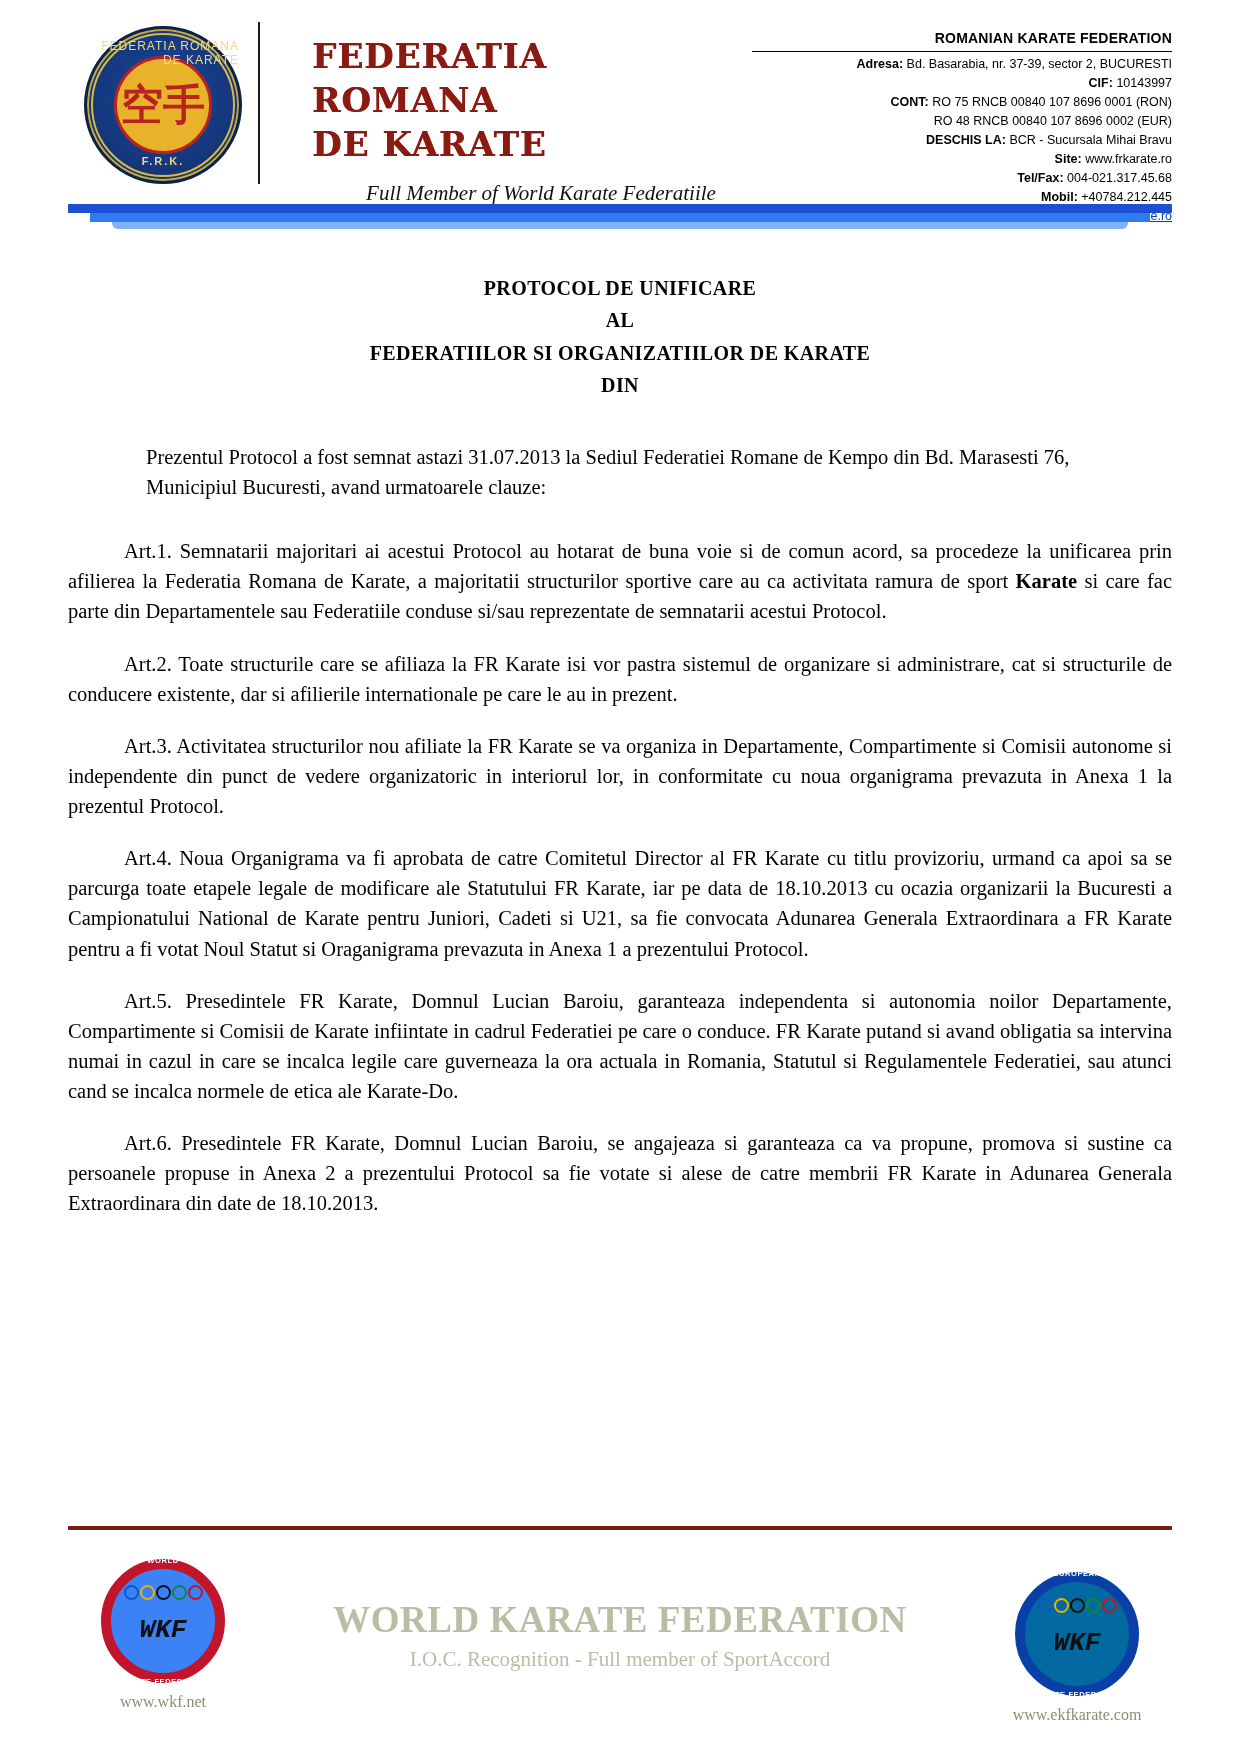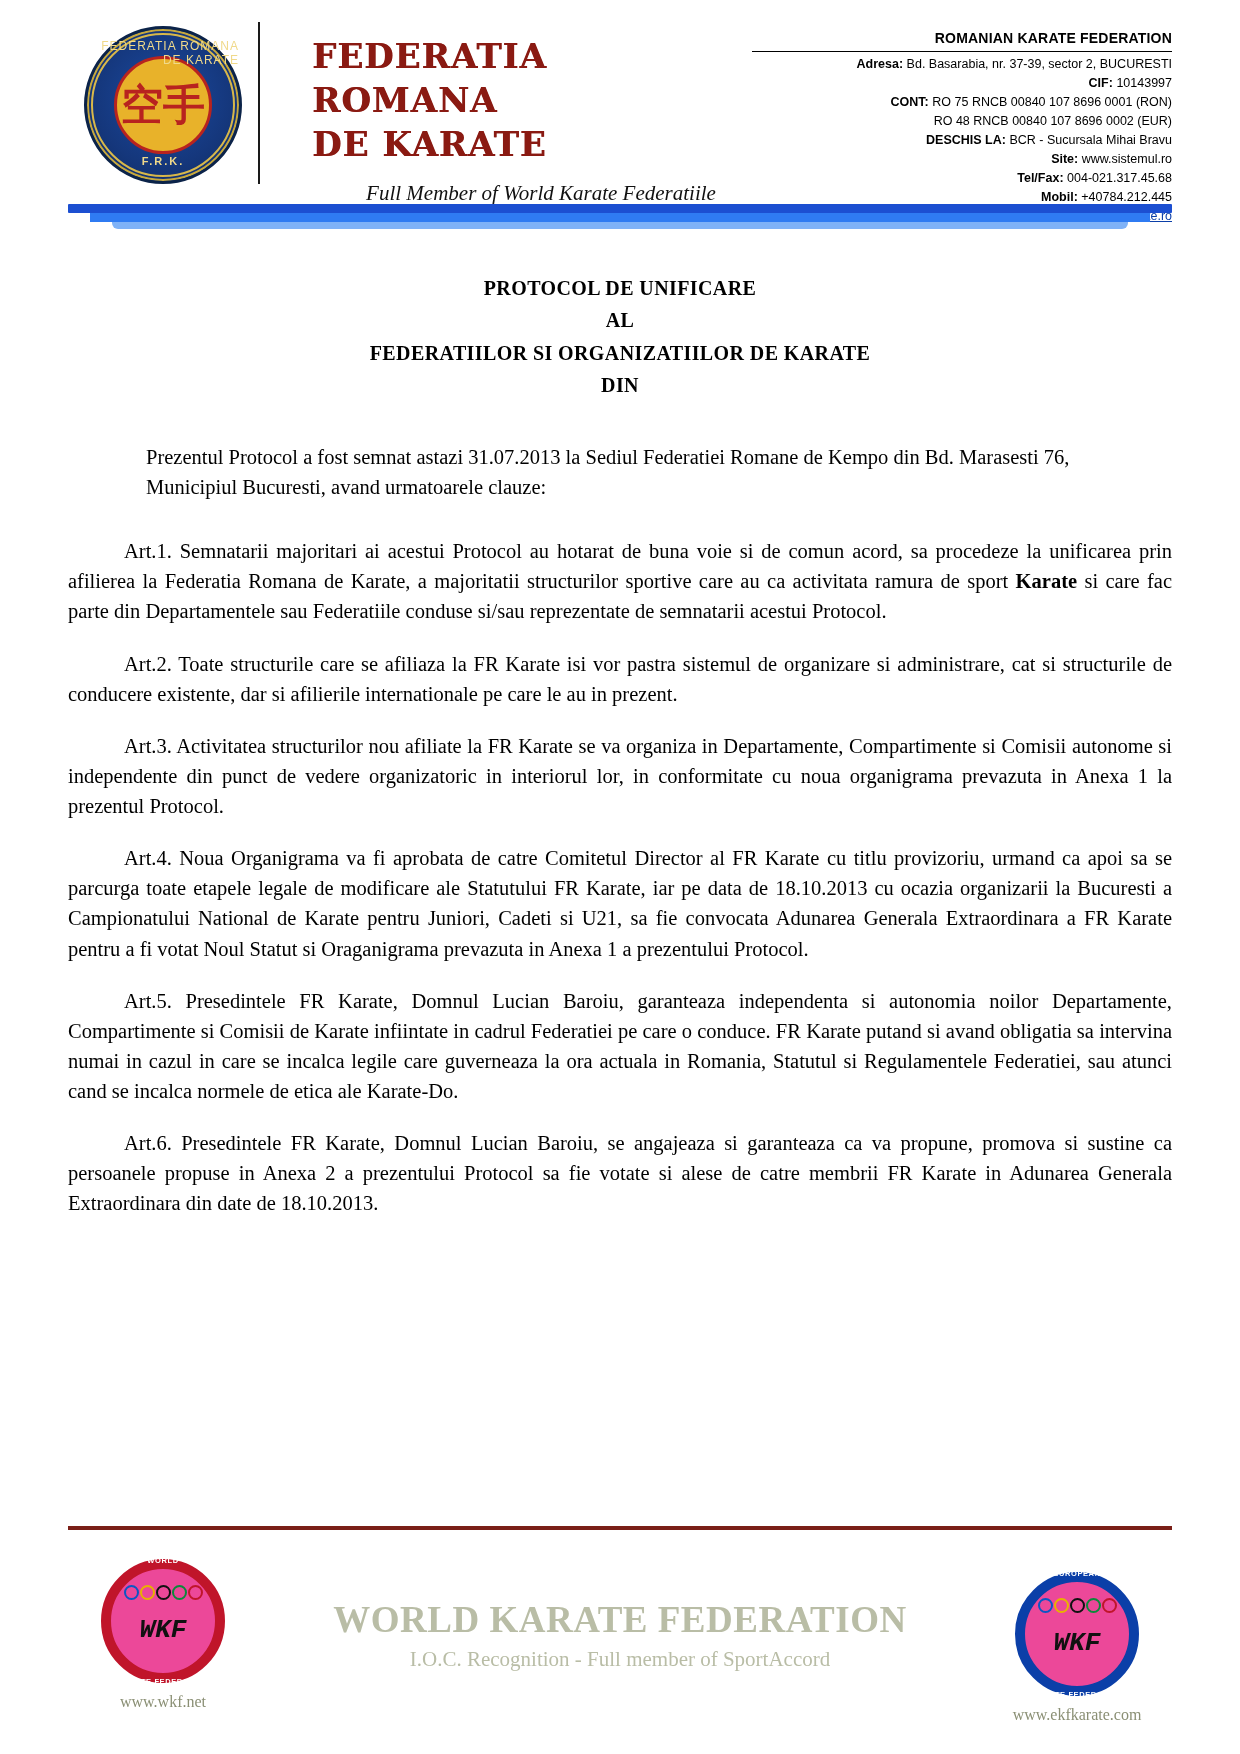--- a/index.html
+++ b/index.html
@@ -233,25 +233,25 @@
     width: 104px;
     height: 104px;
     border-radius: 50%;
     margin: 0 auto;
     position: relative;
     display: flex;
     align-items: center;
     justify-content: center;
   }
   .wkf-logo {
-    background: #ec4899;
+    background: #3b82f6;
     border: 10px solid #c0152a;
   }
   .ekf-logo {
-    background: #ec4899;
+    background: #0369a1;
     border: 10px solid #0b3fa8;
     margin-top: 26px;
   }
   .round-logo .rings {
     position: absolute;
     top: 16px;
     left: 0; right: 0;
     display: flex;
     justify-content: center;
     gap: 1px;
@@ -359,21 +359,21 @@
       </div>
       <div>
         <span>RO 48 RNCB 00840 107 8696 0002 (EUR)</span>
       </div>
       <div>
         <b>DESCHIS LA:</b>
         <span>BCR - Sucursala Mihai Bravu</span>
       </div>
       <div>
         <b>Site:</b>
-        <span>www.sistemul.ro</span>
+        <span>www.frkarate.ro</span>
       </div>
       <div>
         <b>Tel/Fax:</b>
         <span>004-021.317.45.68</span>
       </div>
       <div>
         <b>Mobil:</b>
         <span>+40784.212.445</span>
       </div>
       <div>

